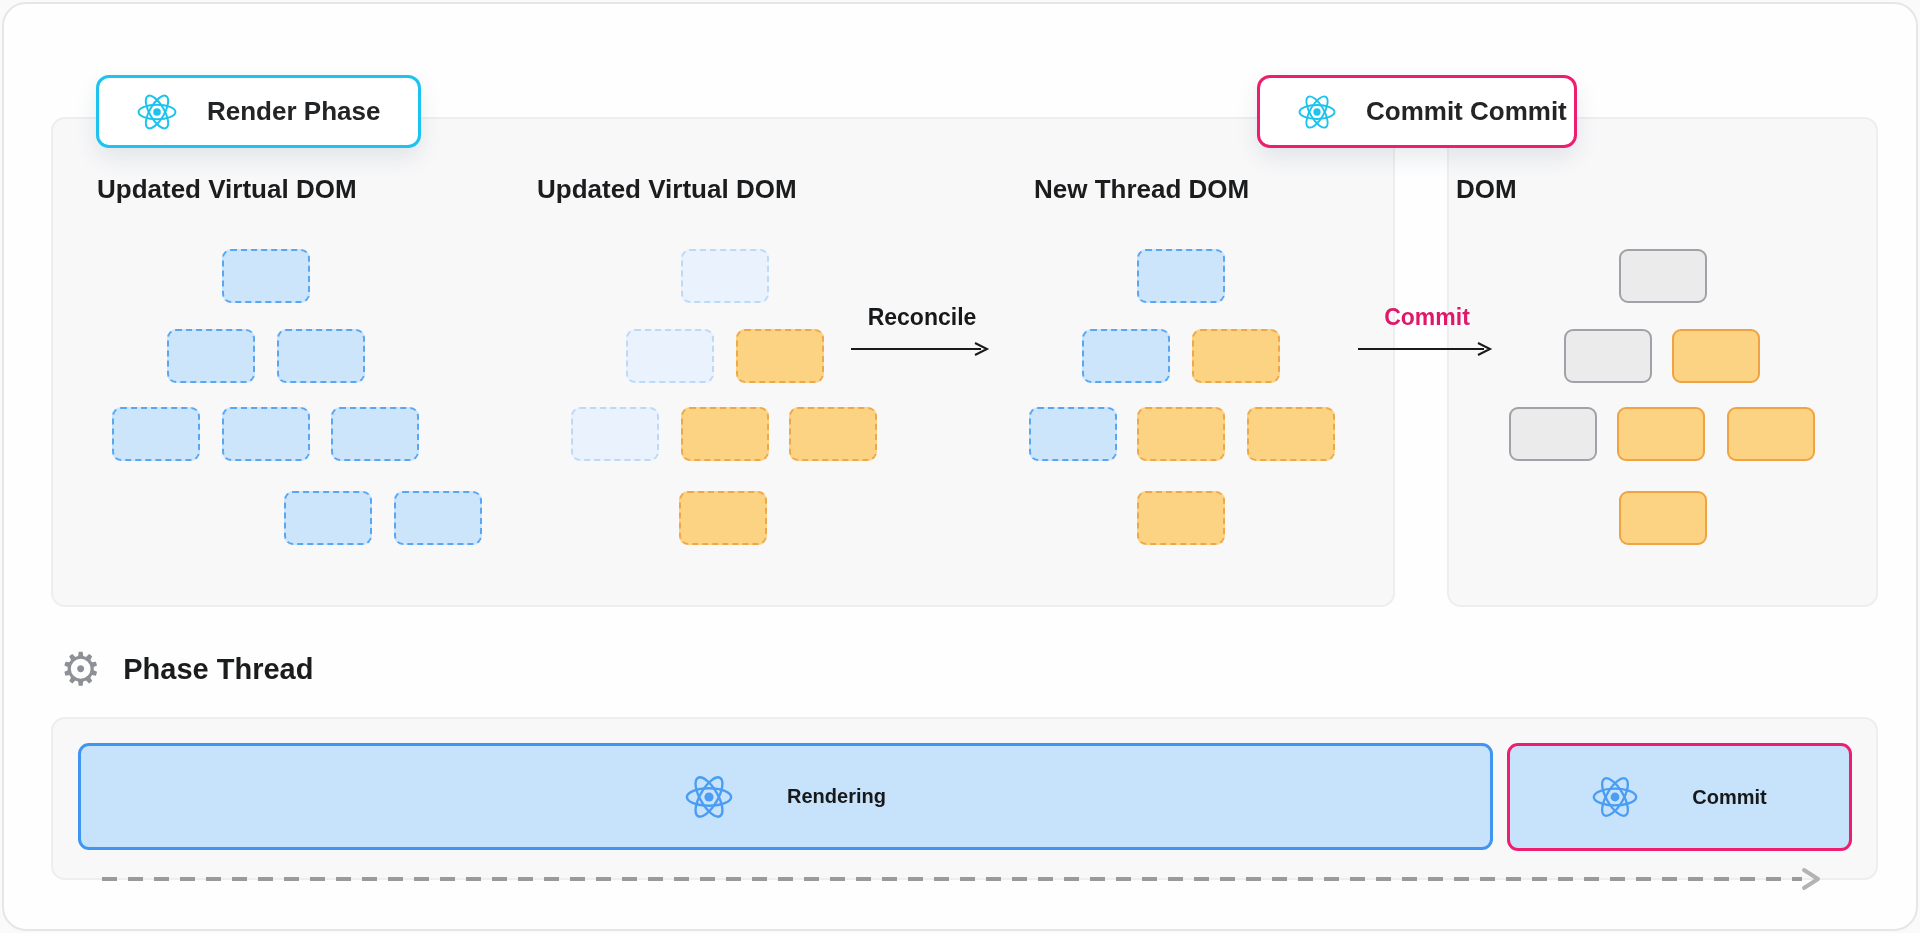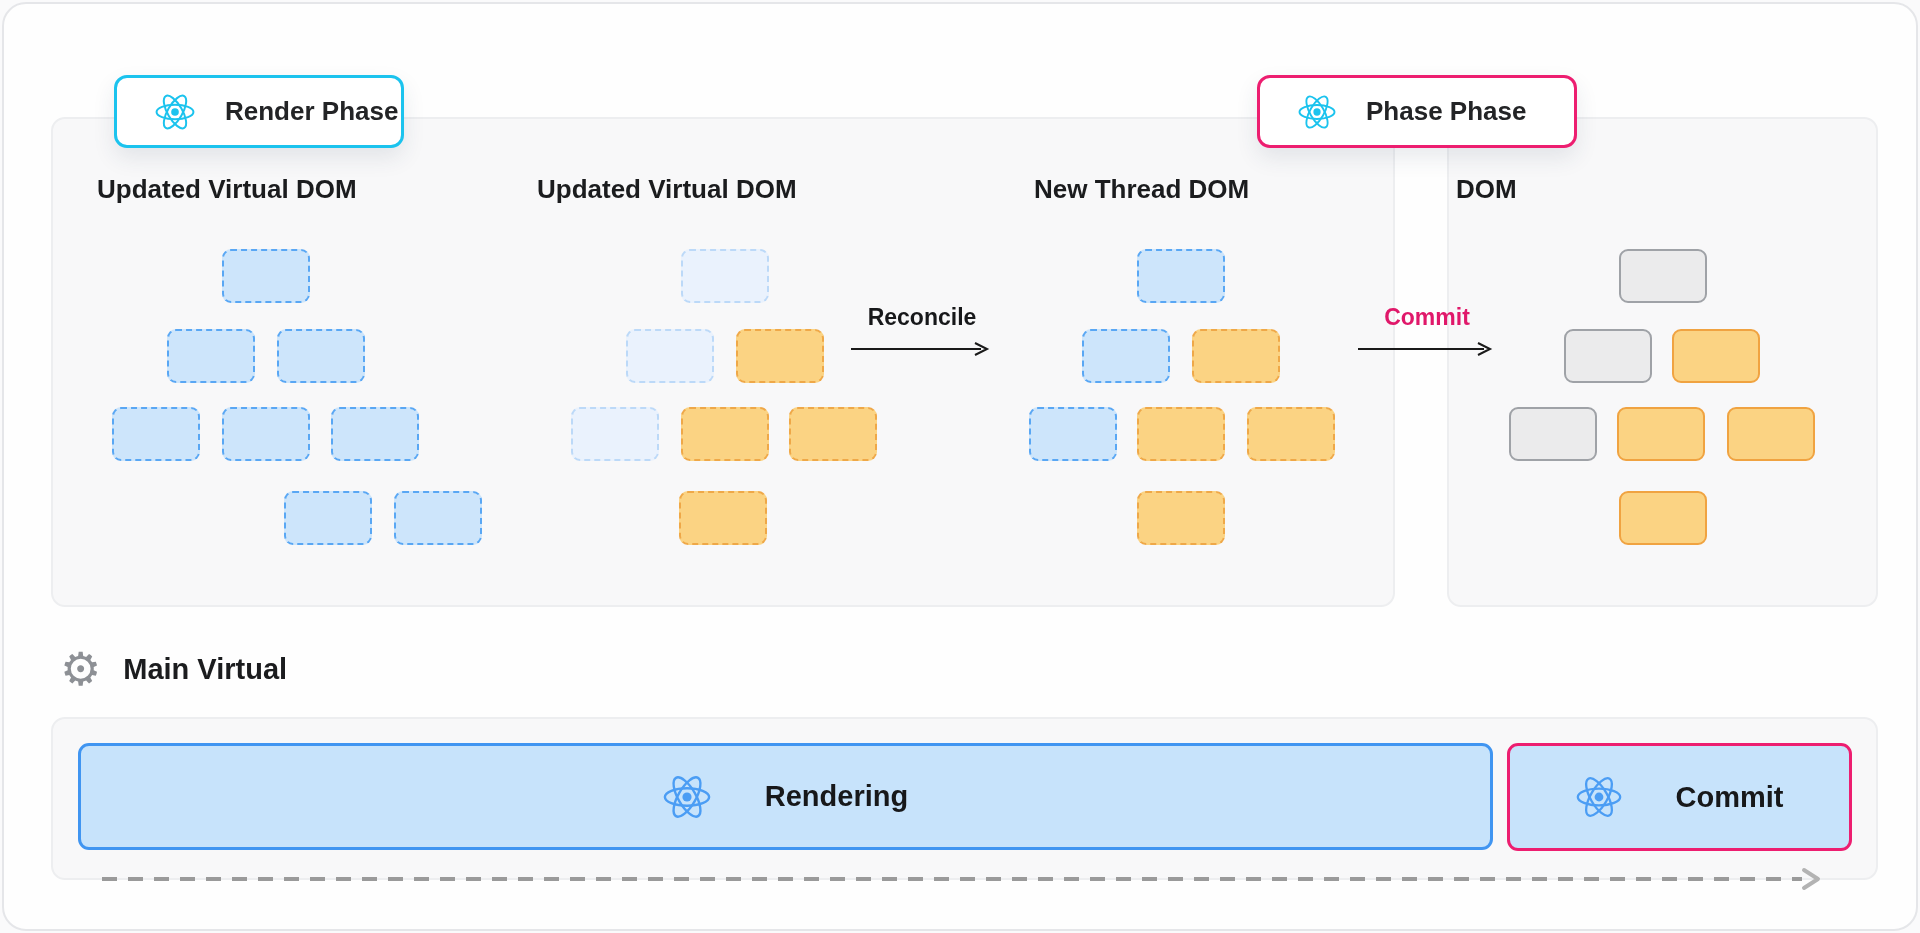--- a/index.html
+++ b/index.html
@@ -11,21 +11,21 @@
   .panel{position:absolute;background:var(--panel-bg);border:2px solid var(--panel-border);
          border-radius:14px;box-sizing:border-box;}
   .render-panel{left:47px;top:113px;width:1344px;height:490px;}
   .dom-panel{left:1443px;top:113px;width:431px;height:490px;}
   .thread-panel{left:47px;top:713px;width:1827px;height:163px;}
 
   
   .badge{position:absolute;height:73px;background:#FFFFFF;border-radius:13px;
          display:flex;align-items:center;padding-left:38px;gap:30px;box-sizing:border-box;
          box-shadow:0 10px 22px rgba(40,60,90,0.10);}
-  .badge-render{left:110px;top:71px;width:290px;border:3px solid var(--cyan);text-align:right;}
+  .badge-render{left:92px;top:71px;width:325px;border:3px solid var(--cyan);text-align:right;}
   .badge-commit{left:1253px;top:71px;width:320px;border:3px solid var(--pink);}
   .badge-label{font-size:26px;font-weight:700;color:#232426;white-space:nowrap;}
   .react-icon{display:inline-flex;line-height:0;}
   .react-icon.cyan{color:var(--cyan);}
   .react-icon.blue{color:var(--bar-logo);}
 
   
   .tree-title{position:absolute;font-size:26px;font-weight:700;color:#1B1C1E;white-space:nowrap;}
   .vnode{position:absolute;width:88px;height:54px;border-radius:9px;box-sizing:border-box;}
   .vnode--blue{background:var(--blue-fill);border:2.5px dashed var(--blue-border);}
@@ -45,21 +45,21 @@
   
   .main-thread{position:absolute;left:56px;top:642px;display:flex;align-items:center;gap:22px;}
   .gear{font-family:"DejaVu Sans",sans-serif;font-size:46px;line-height:1;color:#8D9095;}
   .main-thread-label{font-size:29px;font-weight:700;color:#1B1C1E;}
 
   
   .bar{position:absolute;display:flex;align-items:center;justify-content:center;gap:26px;
        background:var(--bar-fill);border-radius:11px;box-sizing:border-box;}
   .bar-rendering{left:74px;top:739px;width:1415px;height:107px;border:3px solid var(--bar-border);}
   .bar-commit{left:1503px;top:739px;width:345px;height:108px;border:3px solid var(--pink);}
-  .bar-label{font-size:29px;font-weight:700;color:#17181A;white-space:nowrap;margin-left:28px;}
+  .bar-label{font-size:20px;font-weight:700;color:#17181A;white-space:nowrap;margin-left:28px;}
 
   .timeline{position:absolute;left:98px;top:863px;}
 </style>
 </head>
 <body>
 
 <div id="canvas">
   <div class="page">
 
     <div class="panel render-panel"></div>
@@ -83,21 +83,21 @@
       <span class="react-icon cyan">
           <svg width="38" height="38" viewBox="-11.5 -11.5 23 23">
             <circle r="2.2" fill="currentColor"></circle>
             <g fill="none" stroke="currentColor" stroke-width="1.15">
               <ellipse rx="10.6" ry="4.2"></ellipse>
               <ellipse rx="10.6" ry="4.2" transform="rotate(60)"></ellipse>
               <ellipse rx="10.6" ry="4.2" transform="rotate(120)"></ellipse>
             </g>
           </svg>
         </span>
-      <span class="badge-label">Phase Phase</span>
+      <span class="badge-label">Commit Commit</span>
     </div>
 
     <div id="trees-layer">
         <div class="tree-title" style="left: 93px; top: 170px;">Updated Virtual DOM</div>
         <div class="vnode vnode--blue" style="left: 218px; top: 245px;"></div>
         <div class="vnode vnode--blue" style="left: 163px; top: 325px;"></div>
         <div class="vnode vnode--blue" style="left: 273px; top: 325px;"></div>
         <div class="vnode vnode--blue" style="left: 108px; top: 403px;"></div>
         <div class="vnode vnode--blue" style="left: 218px; top: 403px;"></div>
         <div class="vnode vnode--blue" style="left: 327px; top: 403px;"></div>
@@ -140,21 +140,21 @@
     <div class="arrow arrow-commit">
       <div class="arrow-label pink">Commit</div>
       <svg width="142" height="18">
         <line x1="2" y1="9" x2="128" y2="9" stroke="#1A1A1A" stroke-width="2"></line>
         <path d="M122 3 L134 9 L122 15" fill="none" stroke="#1A1A1A" stroke-width="2"></path>
       </svg>
     </div>
 
     <div class="main-thread">
       <span class="gear">⚙</span>
-      <span class="main-thread-label">Main Virtual</span>
+      <span class="main-thread-label">Phase Thread</span>
     </div>
 
     <div class="bar bar-rendering">
       <span class="react-icon blue">
           <svg width="48" height="48" viewBox="-11.5 -11.5 23 23">
             <circle r="2.2" fill="currentColor"></circle>
             <g fill="none" stroke="currentColor" stroke-width="1.15">
               <ellipse rx="10.6" ry="4.2"></ellipse>
               <ellipse rx="10.6" ry="4.2" transform="rotate(60)"></ellipse>
               <ellipse rx="10.6" ry="4.2" transform="rotate(120)"></ellipse>

